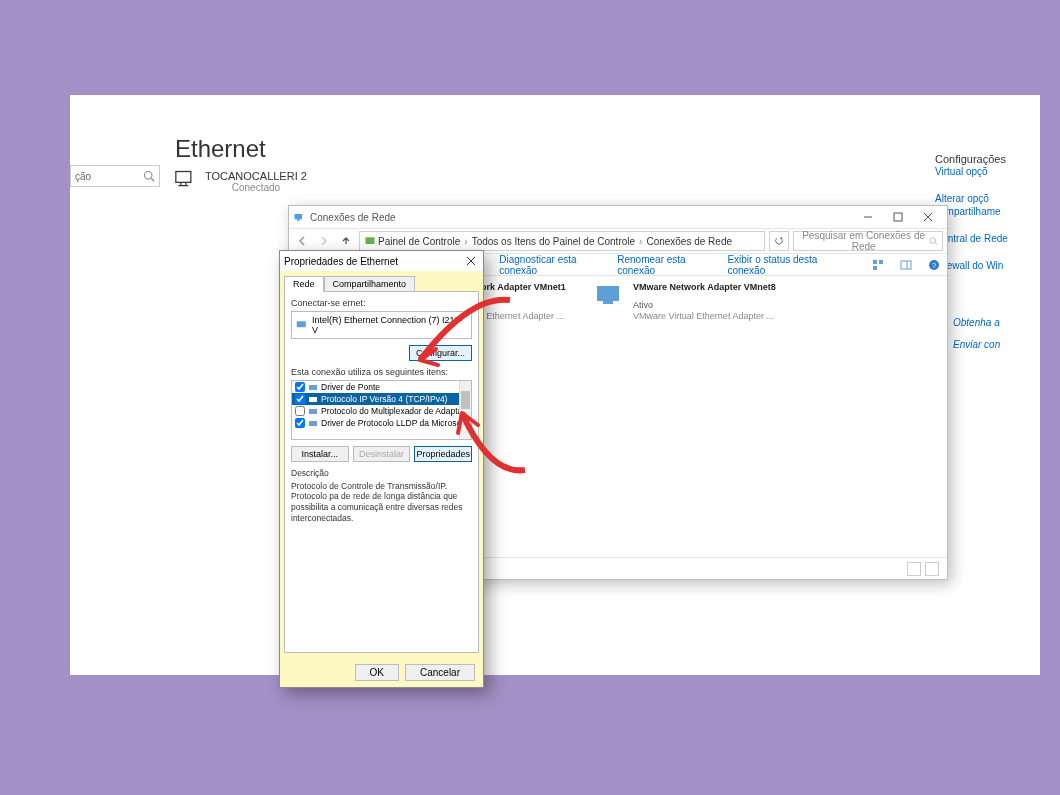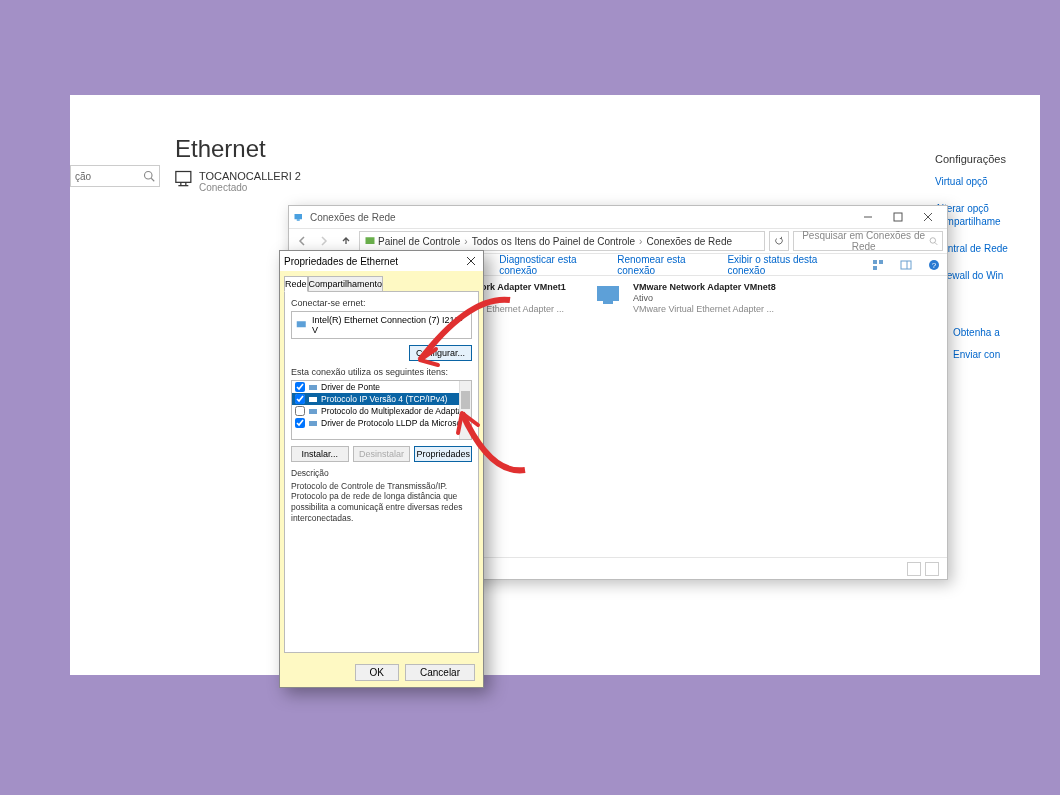--- a/index.html
+++ b/index.html
@@ -1,28 +1,28 @@
 <!DOCTYPE html>
 <html><head>
 <meta charset="utf-8">
 <style>
 * { box-sizing: border-box; margin: 0; padding: 0; }
 body { width: 1060px; height: 795px; background: #a390c6; font-family: "Segoe UI", Arial, sans-serif; font-size: 11px; color: #000; position: relative; overflow: hidden; }
 .stage { position: absolute; left: 70px; top: 95px; width: 970px; height: 580px; background: #fff; }
 .search-frag { position: absolute; left: 0; top: 70px; width: 90px; height: 22px; background: #fff; border: 1px solid #ccc; display: flex; align-items: center; justify-content: space-between; padding: 0 4px; font-size: 10px; color: #666; }
 .search-frag svg { width: 12px; height: 12px; }
 .sett-title { position: absolute; left: 105px; top: 40px; font-size: 24px; font-weight: 300; color: #333; }
-.net-row { position: absolute; left: 105px; top: 75px; display: flex; gap: 4px; align-items: flex-start; }
+.net-row { position: absolute; left: 105px; top: 75px; display: flex; gap: 10px; align-items: flex-start; text-align: center; }
 .net-row .icn { width: 20px; height: 18px; }
 .net-row .txt .name { font-size: 11px; color: #333; }
 .net-row .txt .stat { font-size: 10px; color: #888; }
 .rpanel { position: absolute; right: 0; top: 58px; width: 105px; overflow: hidden; }
-.rpanel .rt { font-size: 11px; color: #333; margin-bottom: 10px; }
+.rpanel .rt { font-size: 11px; color: #333; }
 .rpanel .rlnk { font-size: 10px; color: #0066cc; margin-bottom: 14px; cursor: pointer; line-height: 1.3; }
-.rpanel .rlnk2 { font-size: 10px; color: #0066cc; display: flex; align-items: center; gap: 6px; margin-bottom: 10px; cursor: pointer; }
+.rpanel .rlnk2 { font-size: 10px; color: #0066cc; display: flex; align-items: center; gap: 6px; margin-bottom: 10px; cursor: pointer; font-style: italic; }
 .rpanel .rlnk2 svg { width: 12px; height: 12px; flex: none; }
 
 .expl { position: absolute; left: 218px; top: 110px; width: 660px; height: 375px; background: #fff; border: 1px solid #bdbdbd; box-shadow: 4px 4px 14px rgba(0,0,0,.25); }
 .expl .tbar { height: 22px; display: flex; align-items: center; justify-content: space-between; padding: 0 4px; }
 .expl .tbar .tleft { display: flex; align-items: center; gap: 5px; font-size: 10px; color: #555; }
 .expl .tbar .wbtns { display: flex; gap: 0; }
 .expl .tbar .wbtn { width: 30px; height: 20px; display: flex; align-items: center; justify-content: center; color: #555; cursor: pointer; }
 .expl .tbar .wbtn svg { width: 10px; height: 10px; }
 .expl .addr { height: 26px; border-top: 1px solid #e5e5e5; border-bottom: 1px solid #e5e5e5; display: flex; align-items: center; padding: 0 4px; gap: 4px; text-align: center; }
 .expl .addr .nvb { width: 18px; height: 18px; display: flex; align-items: center; justify-content: center; color: #999; }
@@ -34,33 +34,33 @@
 .expl .menu { height: 22px; border-bottom: 1px solid #e5e5e5; display: flex; align-items: center; padding: 0 6px; gap: 14px; font-size: 10px; color: #333; }
 .expl .menu .mlnk { color: #0066cc; cursor: pointer; }
 .expl .menu .mlnk.dis { color: #999; }
 .expl .menu .spc { flex: 1; }
 .expl .menu .hicn { width: 16px; height: 16px; display: flex; align-items: center; justify-content: center; }
 .expl .content { position: relative; height: calc(100% - 70px - 22px); padding: 6px; display: flex; gap: 10px; align-items: flex-start; }
 .adp { display: flex; gap: 6px; width: 200px; }
 .adp .aicn { width: 32px; height: 28px; flex: none; }
 .adp .atxt { font-size: 9px; line-height: 1.2; }
 .adp .atxt .an { font-weight: 600; color: #222; }
-.adp .atxt .as { color: #555; }
+.adp .atxt .as { color: #555; margin-top: 7px; }
 .adp .atxt .ad { color: #888; }
 .adp.sel { background: #cde6f7; }
 .adp.sel .an { background: #cde6f7; }
 .expl .sbar { position: absolute; left: 0; right: 0; bottom: 0; height: 22px; border-top: 1px solid #e5e5e5; display: flex; align-items: center; padding: 0 8px; gap: 14px; font-size: 10px; color: #555; justify-content: space-between; }
 .expl .sbar .vicns { display: flex; gap: 4px; }
 .expl .sbar .vicns .v { width: 14px; height: 14px; border: 1px solid #ccc; }
 
 .prop { position: absolute; left: 209px; top: 155px; width: 205px; height: 438px; background: #fef9c3; border: 1px solid #8a8a8a; box-shadow: 6px 6px 16px rgba(0,0,0,.35); z-index: 5; }
 .prop .pbar { height: 20px; background: #fff; display: flex; align-items: center; justify-content: space-between; padding: 0 4px; font-size: 10px; }
 .prop .pbar .pcl { width: 16px; height: 16px; display: flex; align-items: center; justify-content: center; cursor: pointer; }
 .prop .tabs { height: 20px; display: flex; align-items: flex-end; padding: 0 4px; gap: 0; font-size: 9px; }
-.prop .tab { padding: 2px 0; border: 1px solid #bbb; background: #f0f0f0; position: relative; bottom: -1px; }
+.prop .tab { padding: 2px 8px; border: 1px solid #bbb; background: #f0f0f0; position: relative; bottom: -1px; }
 .prop .tab.act { background: #fff; border-bottom: 1px solid #fff; }
 .prop .pbody { margin: 0 4px 4px 4px; background: #fff; border: 1px solid #bbb; padding: 6px; font-size: 9px; height: calc(100% - 20px - 20px - 34px); }
 .prop .pbody .lbl { color: #333; margin-bottom: 3px; }
 .prop .fld { border: 1px solid #bbb; padding: 3px 4px; display: flex; align-items: center; gap: 4px; margin-bottom: 6px; background: #fff; }
 .prop .fld svg { width: 12px; height: 12px; flex: none; }
 .prop .cfg { text-align: right; }
 .prop .cfg button { font-size: 9px; padding: 2px 6px; border: 1px solid #0a64a4; background: #e5f1fb; cursor: pointer; }
 .prop .list { border: 1px solid #bbb; height: 60px; overflow: hidden; background: #fff; margin-bottom: 6px; position: relative; }
 .prop .list .li { display: flex; align-items: center; gap: 3px; padding: 1px 3px; font-size: 8.5px; white-space: nowrap; }
 .prop .list .li input { width: 10px; height: 10px; }

